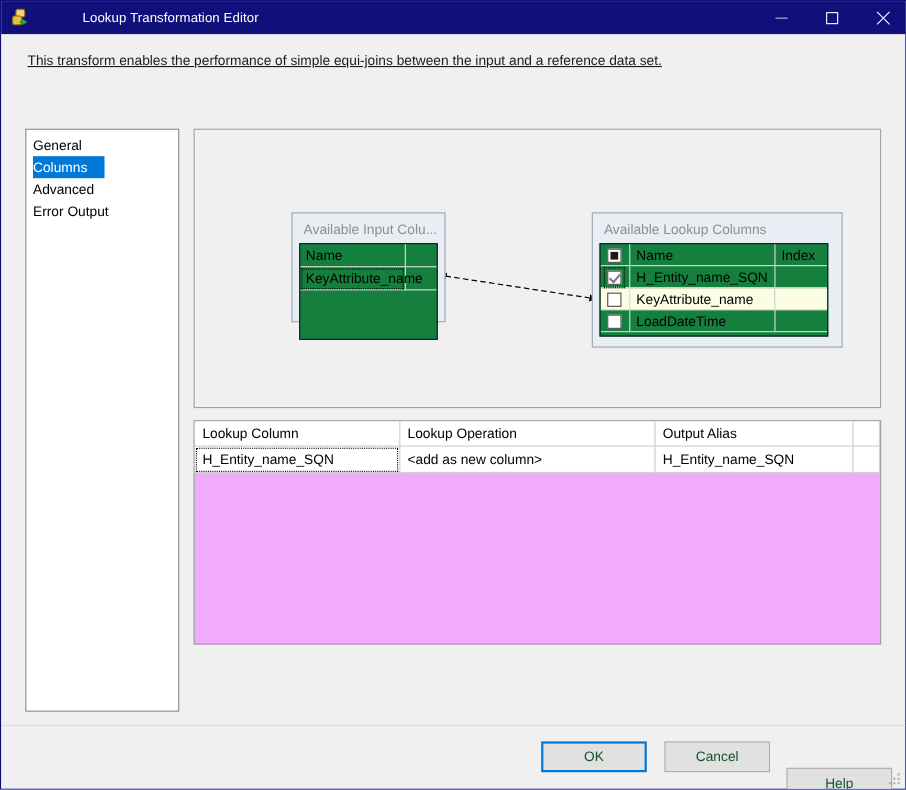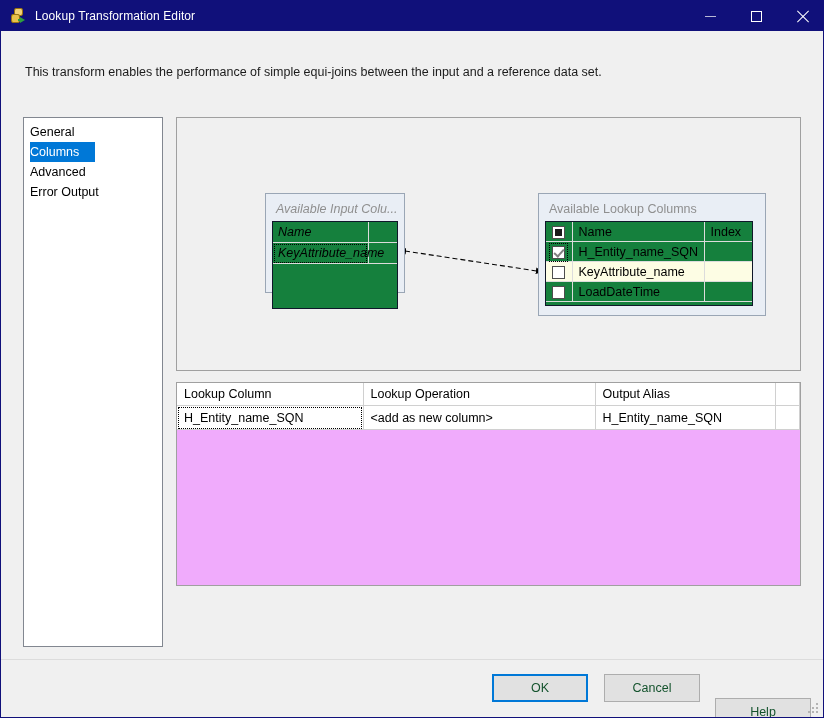--- a/index.html
+++ b/index.html
@@ -26,20 +26,21 @@
 
   
   #titlebar {
     position: absolute;
     left: 0; top: 0;
     width: 824px;
     height: 30px;
     background: #10107a;
     display: flex;
     align-items: center;
+    gap: 40px;
   }
   #title-icon {
     position: relative;
     width: 16px;
     height: 16px;
     margin-left: 10px;
     margin-right: 8px;
     flex: 0 0 auto;
   }
   .cyl {
@@ -98,24 +99,25 @@
   .win-btn .glyph-close::after {
     content: ""; position: absolute; left: -1px; top: 6px;
     width: 16px; height: 1px; background: #ffffff;
   }
   .win-btn .glyph-close::before { transform: rotate(45deg); }
   .win-btn .glyph-close::after  { transform: rotate(-45deg); }
 
   
   #description {
     position: absolute;
-    left: 24px; top: 64px;
+    left: 24px; top: 47px;
     font-size: 12.5px;
     color: #1b1b1b;
     white-space: nowrap;
+    text-decoration: underline;
   }
 
   
   #sidebar {
     position: absolute;
     left: 22px; top: 116px;
     width: 140px;
     height: 530px;
     background: #ffffff;
     border: 1px solid #828790;
@@ -168,21 +170,21 @@
   .colbox-inner {
     background: #15803d;
     border: 1px solid #0f172a;
     box-sizing: border-box;
     overflow: hidden;
   }
 
   
   #input-box {
     left: 264px; top: 192px;
-    width: 140px; height: 100px; font-style: italic;
+    width: 140px; height: 100px;
   }
   #input-box .colbox-inner { width: 126px; height: 88px; }
   #input-grid { width: 100%; border-collapse: collapse; table-layout: fixed; }
   #input-grid th, #input-grid td {
     font-weight: normal;
     font-size: 12.5px;
     text-align: left;
     padding: 0 0 0 5px;
     height: 20px;
     border-right: 1px solid #dcdcdc;

